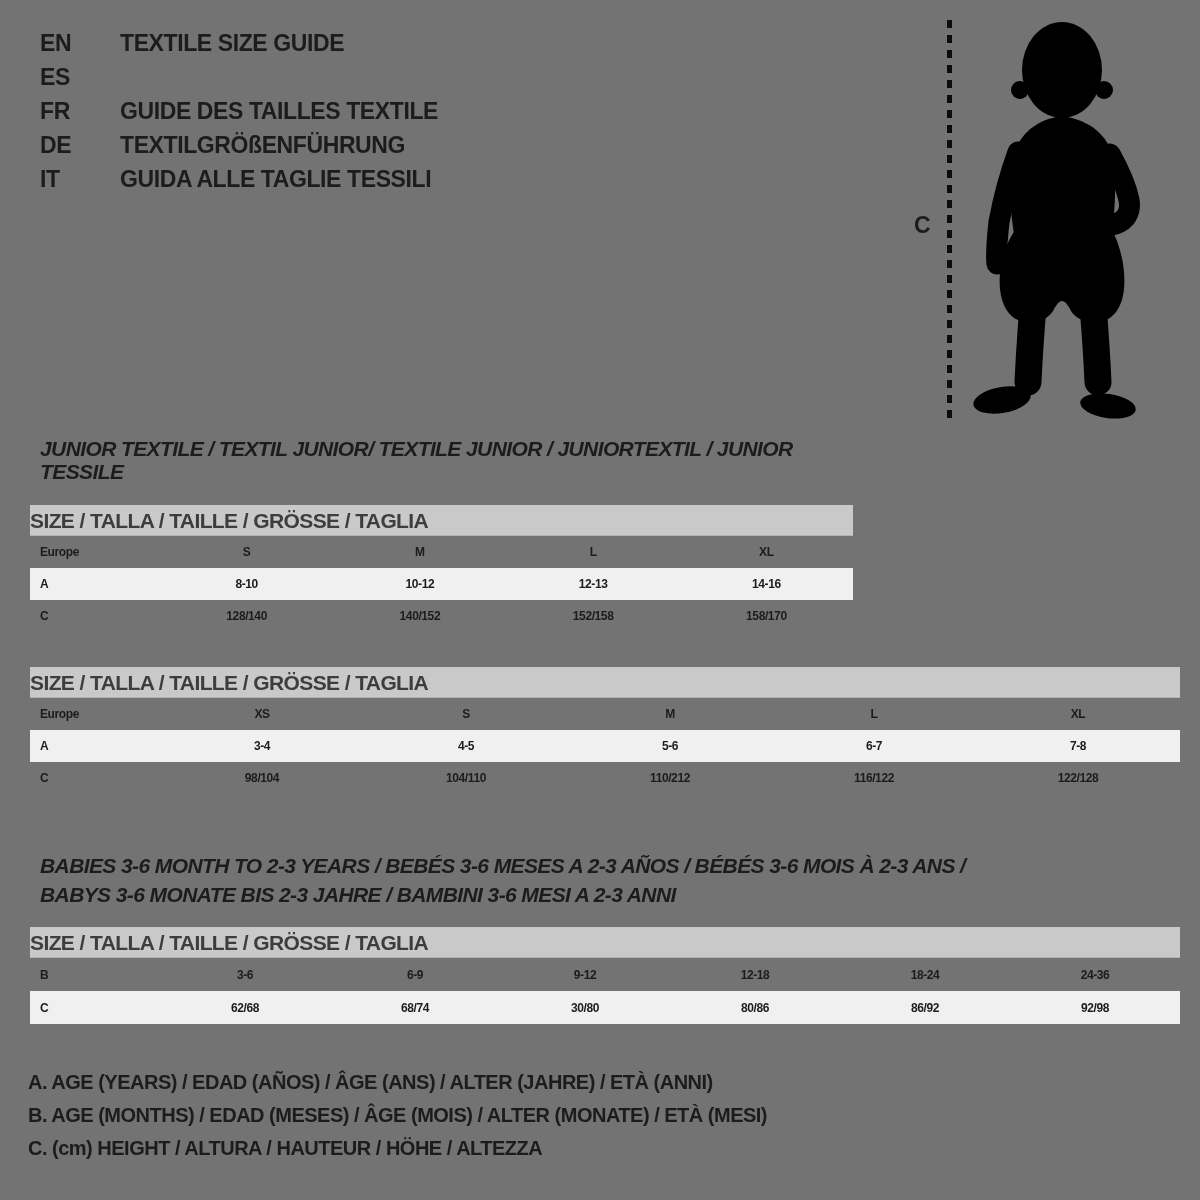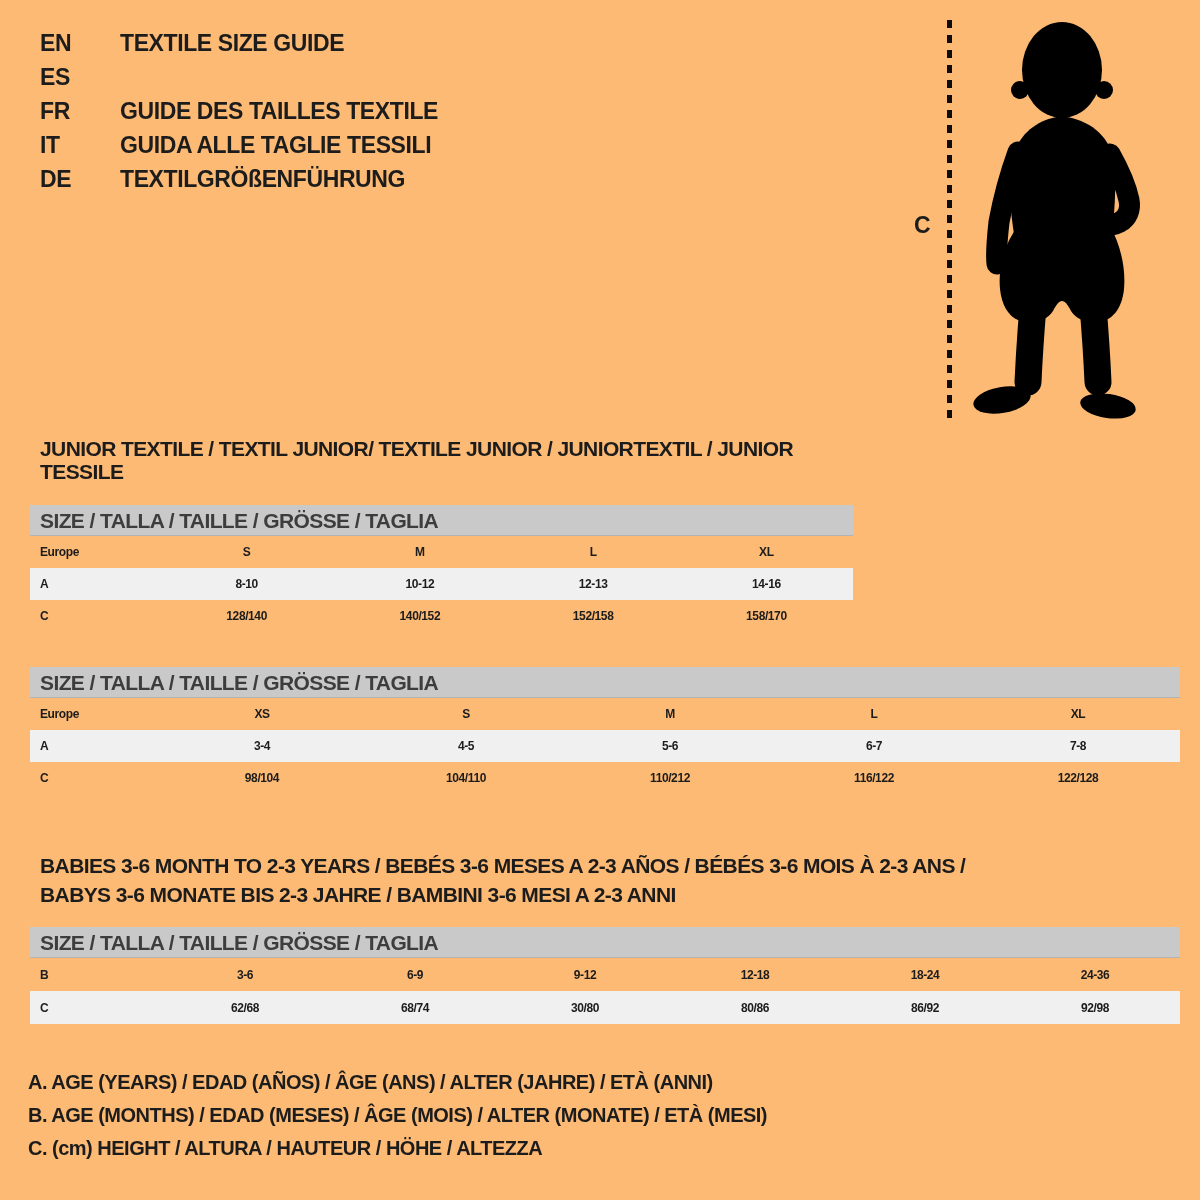--- a/index.html
+++ b/index.html
@@ -1,42 +1,42 @@
 <!DOCTYPE html>
 <html style="--header-bar: #c9c9c9; --row-shade: #f0f0f0; --text: #1c1c1c;"><head>
 <meta charset="utf-8">
 <style>
   html,body{margin:0;padding:0;background:#fff;}
   .page{
-    position:relative;width:1200px;height:1200px;background:#fdba74;overflow:hidden;
+    position:relative;width:1200px;height:1200px;background:#737373;overflow:hidden;
     font-family:"Liberation Sans","DejaVu Sans",sans-serif;font-weight:bold;
     color:var(--text,#1c1c1c);letter-spacing:-0.4px;
   }
   
   .lang-block{position:absolute;left:40px;top:26px;font-size:23px;line-height:34px;}
   .lang-row{display:flex;}
   .lang-code{width:80px;}
   
   .figure{position:absolute;left:900px;top:14px;width:300px;height:412px;}
   .c-label{position:absolute;left:14px;top:198px;font-size:23px;}
   .dash-line{
     position:absolute;left:47px;top:6px;width:5px;height:402px;
     background:repeating-linear-gradient(to bottom,#0d0d0d 0 8px,transparent 8px 15px);
   }
   .toddler{position:absolute;left:70px;top:4px;width:195px;height:404px;}
   
   .sec{position:absolute;left:30px;}
   .sec-junior{top:437px;width:823px;}
   .sec-children{top:645px;width:1150px;}
   .sec-babies{top:851px;width:1150px;}
-  .sec-title{margin:0 0 0 10px;font-size:21px;line-height:23px;letter-spacing:-0.6px;}
+  .sec-title{margin:0 0 0 10px;font-size:21px;line-height:23px;letter-spacing:-0.6px;font-style:italic;}
   .sec-babies .sec-title{line-height:29px;}
   .sub-a{font-size:13px;vertical-align:-4px;letter-spacing:-0.3px;}
   .size-bar{
-    margin-top:22px;height:31px;line-height:31px;padding-left:10px;box-sizing:border-box;
+    margin-top:22px;height:31px;line-height:31px;box-sizing:border-box;
     background:var(--header-bar,#c9c9c9);color:#3d3d3d;font-size:21px;
     border-bottom:1px solid #b3b3b3;letter-spacing:-0.6px;
   }
   .sec-babies .size-bar{margin-top:18px;}
   .size-table{width:100%;border-collapse:collapse;table-layout:fixed;font-size:12px;}
   .size-table td{height:32px;text-align:center;padding:0;vertical-align:middle;}
   .sec-babies .size-table td{height:33px;}
   .size-table td.lbl{text-align:left;padding-left:10px;}
   .size-table tr.shade{background:var(--row-shade,#f0f0f0);}
   .col-label{width:130px;}
@@ -54,26 +54,26 @@
       <span class="lang-title">TEXTILE SIZE GUIDE</span>
     </div>
     <div class="lang-row">
       <span class="lang-code">ES</span>
     </div>
     <div class="lang-row">
       <span class="lang-code">FR</span>
       <span class="lang-title">GUIDE DES TAILLES TEXTILE</span>
     </div>
     <div class="lang-row">
+      <span class="lang-code">DE</span>
+      <span class="lang-title">TEXTILGRÖßENFÜHRUNG</span>
+    </div>
+    <div class="lang-row">
       <span class="lang-code">IT</span>
       <span class="lang-title">GUIDA ALLE TAGLIE TESSILI</span>
-    </div>
-    <div class="lang-row">
-      <span class="lang-code">DE</span>
-      <span class="lang-title">TEXTILGRÖßENFÜHRUNG</span>
     </div>
   </header>
 
   <div class="figure">
     <span class="c-label">C</span>
     <div class="dash-line"></div>
     <svg class="toddler" viewBox="0 0 195 404" xmlns="http://www.w3.org/2000/svg">
       <g fill="#000000" stroke="none">
         <ellipse cx="92" cy="52" rx="40" ry="48"></ellipse>
         <circle cx="50" cy="72" r="9"></circle>

